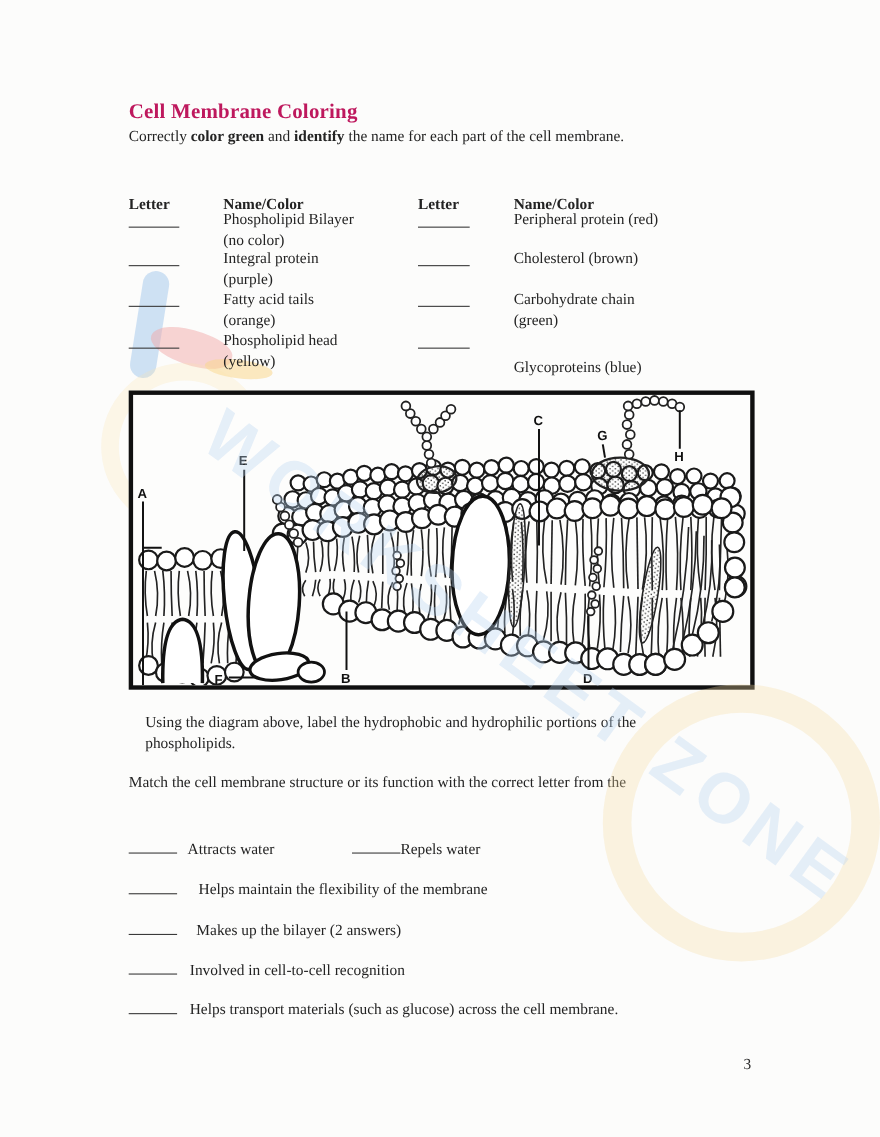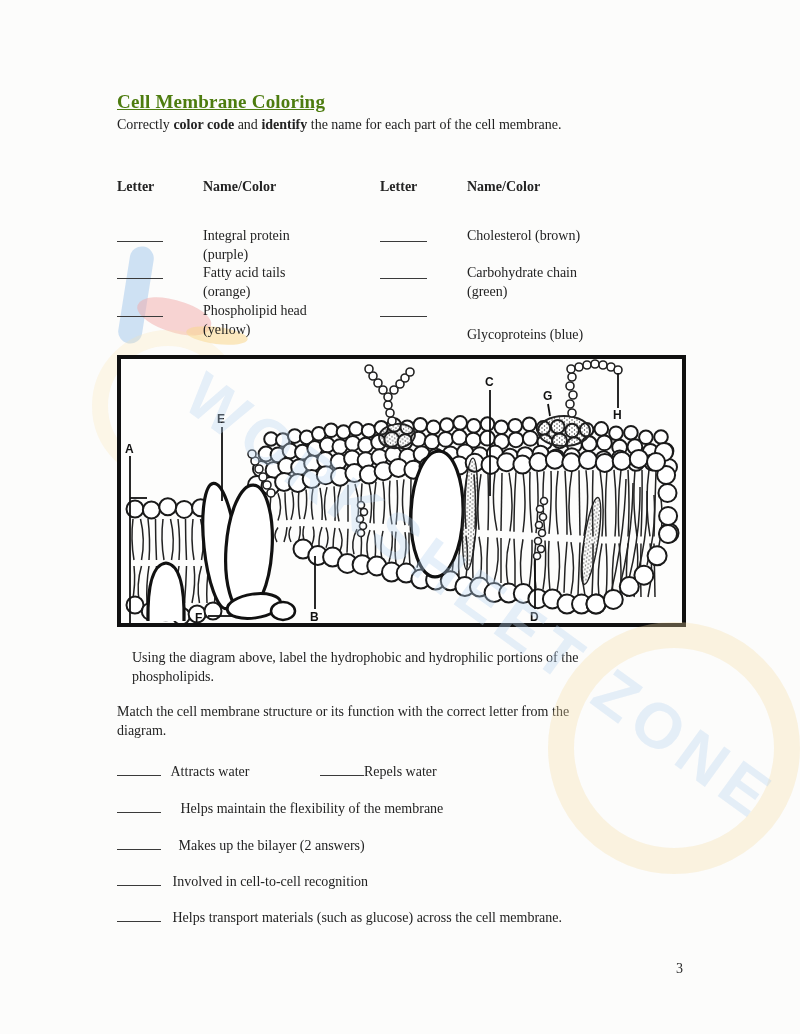--- a/index.html
+++ b/index.html
@@ -1,19 +1,19 @@
 <!DOCTYPE html>
 <html><head>
 <meta charset="utf-8">
 <style>
   html,body{margin:0;padding:0;background:#fff;}
   .sheet{position:relative;width:800px;height:1034px;background:#fcfcfb;overflow:hidden;
          font-family:"Liberation Serif",serif;color:#232323;}
   .abs{position:absolute;}
-  .title{font-size:19px;font-weight:bold;letter-spacing:.2px;color:#4d7c0f;text-decoration:underline;}
+  .title{font-size:19px;font-weight:bold;letter-spacing:.2px;color:#be185d;}
   .body-txt{font-size:14px;line-height:19px;}
   .bold{font-weight:bold;}
   .hdr{font-size:14px;font-weight:bold;margin-top:27px;}
   .blank{display:inline-block;width:46px;height:13px;border-bottom:1.4px solid #3a3a3a;vertical-align:baseline;}
   .blank.m{width:44px;}
   .krow{position:absolute;left:117px;width:570px;height:40px;}
   .kname{position:absolute;top:0;font-size:14px;line-height:19px;}
   .kblank{position:absolute;top:2px;}
   .mrow{position:absolute;left:117px;width:600px;font-size:14px;line-height:16px;white-space:nowrap;}
   .diagram-box{position:absolute;left:117px;top:355px;width:569px;height:272px;border:4px solid #101010;
@@ -42,28 +42,40 @@
 
 <div class="sheet">
 
   <div class="abs wm logo-blue"></div>
   <div class="abs wm logo-red"></div>
   <div class="abs wm logo-yellow"></div>
   <div class="abs wm wm-ring2"></div>
 
   <div class="abs title" style="left:117px;top:91px;">Cell Membrane Coloring</div>
   <div class="abs body-txt" style="left:117px;top:115px;">
-    <span>Correctly </span><span class="bold">color code</span><span> and </span><span class="bold">identify</span><span> the name for each part of the cell membrane.</span>
+    <span>Correctly </span><span class="bold">color green</span><span> and </span><span class="bold">identify</span><span> the name for each part of the cell membrane.</span>
   </div>
 
   <div class="abs hdr" style="left:117px;top:152px;">Letter</div>
   <div class="abs hdr" style="left:203px;top:152px;">Name/Color</div>
   <div class="abs hdr" style="left:380px;top:152px;">Letter</div>
   <div class="abs hdr" style="left:467px;top:152px;">Name/Color</div>
 
+  <div class="krow" style="top:191px;">
+    <span class="blank kblank" style="left:0;"></span>
+    <div class="kname" style="left:86px;width:150px;">
+      <div>Phospholipid Bilayer</div>
+      <div>(no color)</div>
+    </div>
+    <span class="blank kblank" style="left:263px;width:47px;"></span>
+    <div class="kname" style="left:350px;width:165px;">
+      <div>Peripheral protein (red)</div>
+      <div></div>
+    </div>
+  </div>
   <div class="krow" style="top:263px;">
     <span class="blank kblank" style="left:0;"></span>
     <div class="kname" style="left:86px;width:150px;">
       <div>Fatty acid tails</div>
       <div>(orange)</div>
     </div>
     <span class="blank kblank" style="left:263px;width:47px;"></span>
     <div class="kname" style="left:350px;width:165px;">
       <div>Carbohydrate chain</div>
       <div>(green)</div>
@@ -485,21 +497,20 @@
 
   <div class="abs wm wm-text">WORKSHEET ZONE</div>
   <div class="abs wm wm-ring"></div>
 
   <div class="abs body-txt" style="left:132px;top:648px;width:560px;">
     <div>Using the diagram above, label the hydrophobic and hydrophilic portions of the</div>
     <div>phospholipids.</div>
   </div>
   <div class="abs body-txt" style="left:117px;top:702px;width:560px;">
     <div>Match the cell membrane structure or its function with the correct letter from the</div>
-    <div>diagram.</div>
   </div>
 
   <div class="mrow" style="top:762px;">
     <span class="blank m"></span>
     <span style="margin-left:6px;text-align:center;">Attracts water</span>
     <span class="abs" style="left:203px;top:0;">
       <span class="blank m"></span><span>Repels water</span>
     </span>
   </div>
   <div class="mrow" style="top:799px;">

